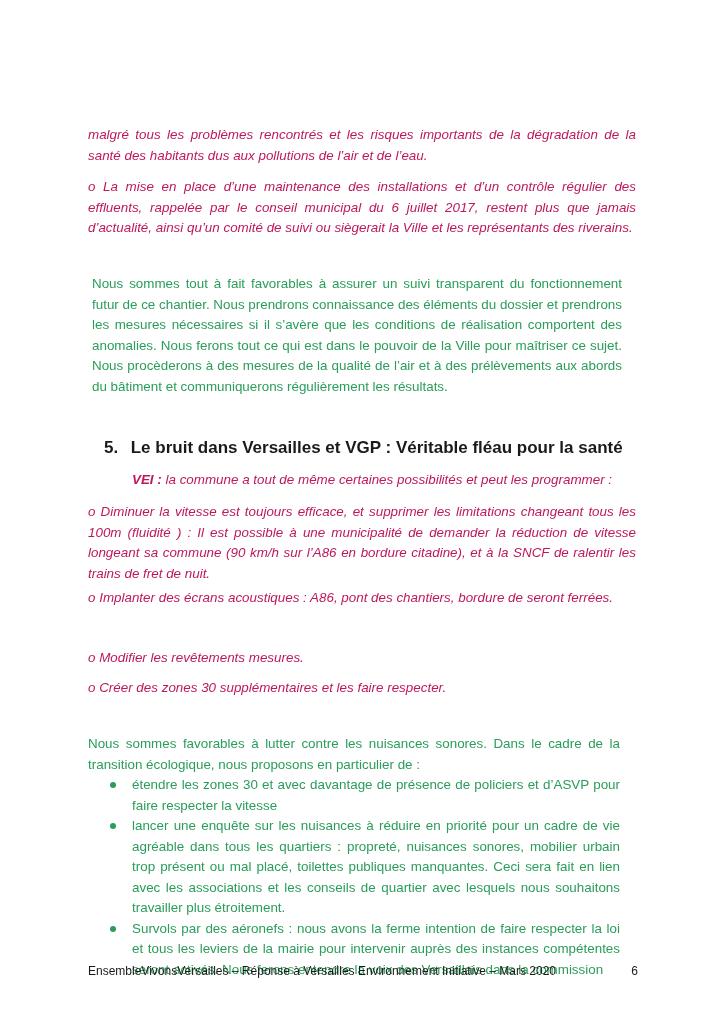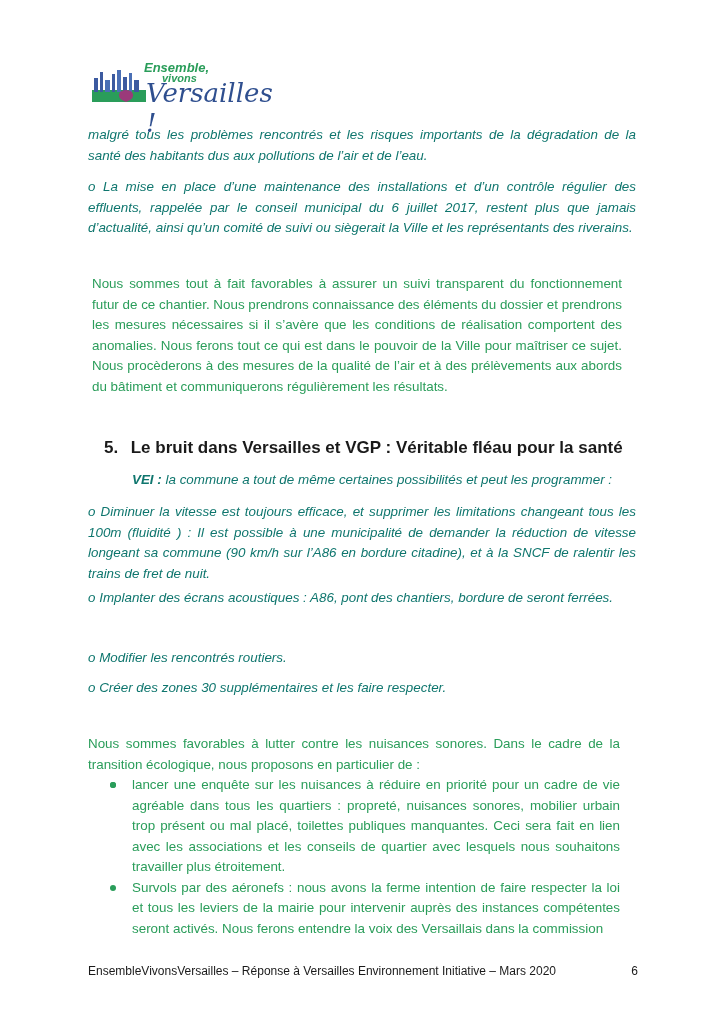--- a/index.html
+++ b/index.html
@@ -4,53 +4,36 @@
 <style>
   html, body { margin:0; padding:0; background:#ffffff; }
   body { width:724px; height:1023px; position:relative; overflow:hidden; font-family:"Liberation Sans", sans-serif; color:#1a1a1a; }
   .page { position:absolute; left:0; top:0; width:724px; height:1023px; }
   .logo { position:absolute; left:88px; top:56px; width:150px; height:60px; }
   .logo .city { position:absolute; left:4px; top:12px; width:54px; height:34px; }
   .logo .t1 { position:absolute; left:56px; top:4px; font-size:13px; font-weight:bold; font-style:italic; color:#2a9d5a; }
   .logo .t2 { position:absolute; left:74px; top:16px; font-size:11px; font-weight:bold; font-style:italic; color:#2a9d5a; }
   .logo .t3 { position:absolute; left:58px; top:22px; font-size:26px; font-style:italic; color:#2f4f8f; font-family:"DejaVu Serif", serif; }
   .body-text { position:absolute; left:88px; width:548px; font-size:13.4px; line-height:20.5px; text-align:justify; }
-  .it { font-style:italic; color:#0f766e; }
+  .it { font-style:italic; color:#be185d; }
   .green { color:#2a9d5a;margin-top:12px; }
   p { margin:0; }
   .heading { position:absolute; left:104px; top:438px; font-weight:bold; font-size:17px; }
   .heading .num { display:inline-block; width:22px; }
   ul.bullets { list-style:none; margin:0; padding:0; }
   ul.bullets li { position:relative; padding-left:44px; }
   ul.bullets li .dot { position:absolute; left:22px; top:7px; width:6px; height:6px; border-radius:50%; background:#2a9d5a; }
   .footer { position:absolute; left:88px; top:964px; width:550px; font-size:12px; color:#1a1a1a; }
   .footer .pn { position:absolute; right:0; top:0; }
 </style>
 </head>
 <body>
 
 <div class="page">
 
-  <div class="logo">
-    <svg class="city" viewBox="0 0 54 34">
-      <rect x="0" y="22" width="54" height="12" fill="#2a9d5a"></rect>
-      <rect x="2" y="10" width="4" height="14" fill="#3c5aa0"></rect>
-      <rect x="8" y="4" width="3" height="20" fill="#3c5aa0"></rect>
-      <rect x="13" y="12" width="5" height="12" fill="#4a6fb5"></rect>
-      <rect x="20" y="6" width="3" height="18" fill="#3c5aa0"></rect>
-      <rect x="25" y="2" width="4" height="22" fill="#4a6fb5"></rect>
-      <rect x="31" y="9" width="4" height="15" fill="#3c5aa0"></rect>
-      <rect x="37" y="5" width="3" height="19" fill="#4a6fb5"></rect>
-      <rect x="42" y="12" width="5" height="12" fill="#3c5aa0"></rect>
-      <path d="M28 24 Q34 20 40 24 Q44 30 34 34 Q24 30 28 24Z" fill="#9b3a7a"></path>
-    </svg>
-    <span class="t1">Ensemble,</span>
-    <span class="t2">vivons</span>
-    <span class="t3">Versailles !</span>
-  </div>
 
   <div class="body-text it" style="top:125px;">
     <p>malgré tous les problèmes rencontrés et les risques importants de la dégradation de la santé des habitants dus aux pollutions de l’air et de l’eau.</p>
   </div>
 
   <div class="body-text it" style="top:177px;">
     <p>o La mise en place d’une maintenance des installations et d’un contrôle régulier des effluents, rappelée par le conseil municipal du 6 juillet 2017, restent plus que jamais d’actualité, ainsi qu’un comité de suivi ou siègerait la Ville et les représentants des riverains.</p>
   </div>
 
   <div class="body-text green" style="top:262px; left:92px; width:530px;">
@@ -66,30 +49,30 @@
     <p><b style="font-style:italic;">VEI :</b><span> la commune a tout de même certaines possibilités et peut les programmer :</span></p>
   </div>
 
   <div class="body-text it" style="top:502px;">
     <p>o Diminuer la vitesse est toujours efficace, et supprimer les limitations changeant tous les 100m (fluidité ) : Il est possible à une municipalité de demander la réduction de vitesse longeant sa commune (90 km/h sur l’A86 en bordure citadine), et à la SNCF de ralentir les trains de fret de nuit.</p>
   </div>
   <div class="body-text it" style="top:588px;">
     <p>o Implanter des écrans acoustiques : A86, pont des chantiers, bordure de seront ferrées.</p>
   </div>
   <div class="body-text it" style="top:648px;">
-    <p>o Modifier les rencontrés routiers.</p>
+    <p>o Modifier les revêtements mesures.</p>
   </div>
   <div class="body-text it" style="top:678px;">
     <p>o Créer des zones 30 supplémentaires et les faire respecter.</p>
   </div>
 
   <div class="body-text green" style="top:722px; width:532px;">
     <p>Nous sommes favorables à lutter contre les nuisances sonores. Dans le cadre de la transition écologique, nous proposons en particulier de :</p>
     <ul class="bullets">
-      <li><span class="dot"></span></li>
+      <li><span class="dot"></span><span>étendre les zones 30 et avec davantage de présence de policiers et d’ASVP pour faire respecter la vitesse</span></li>
       <li><span class="dot"></span><span>lancer une enquête sur les nuisances à réduire en priorité pour un cadre de vie agréable dans tous les quartiers : propreté, nuisances sonores, mobilier urbain trop présent ou mal placé, toilettes publiques manquantes. Ceci sera fait en lien avec les associations et les conseils de quartier avec lesquels nous souhaitons travailler plus étroitement.</span></li>
       <li><span class="dot"></span><span>Survols par des aéronefs : nous avons la ferme intention de faire respecter la loi et tous les leviers de la mairie pour intervenir auprès des instances compétentes seront activés. Nous ferons entendre la voix des Versaillais dans la commission</span></li>
     </ul>
   </div>
 
   <div class="footer">
     <span>EnsembleVivonsVersailles – Réponse à Versailles Environnement Initiative – Mars 2020</span>
     <span class="pn">6</span>
   </div>
 

